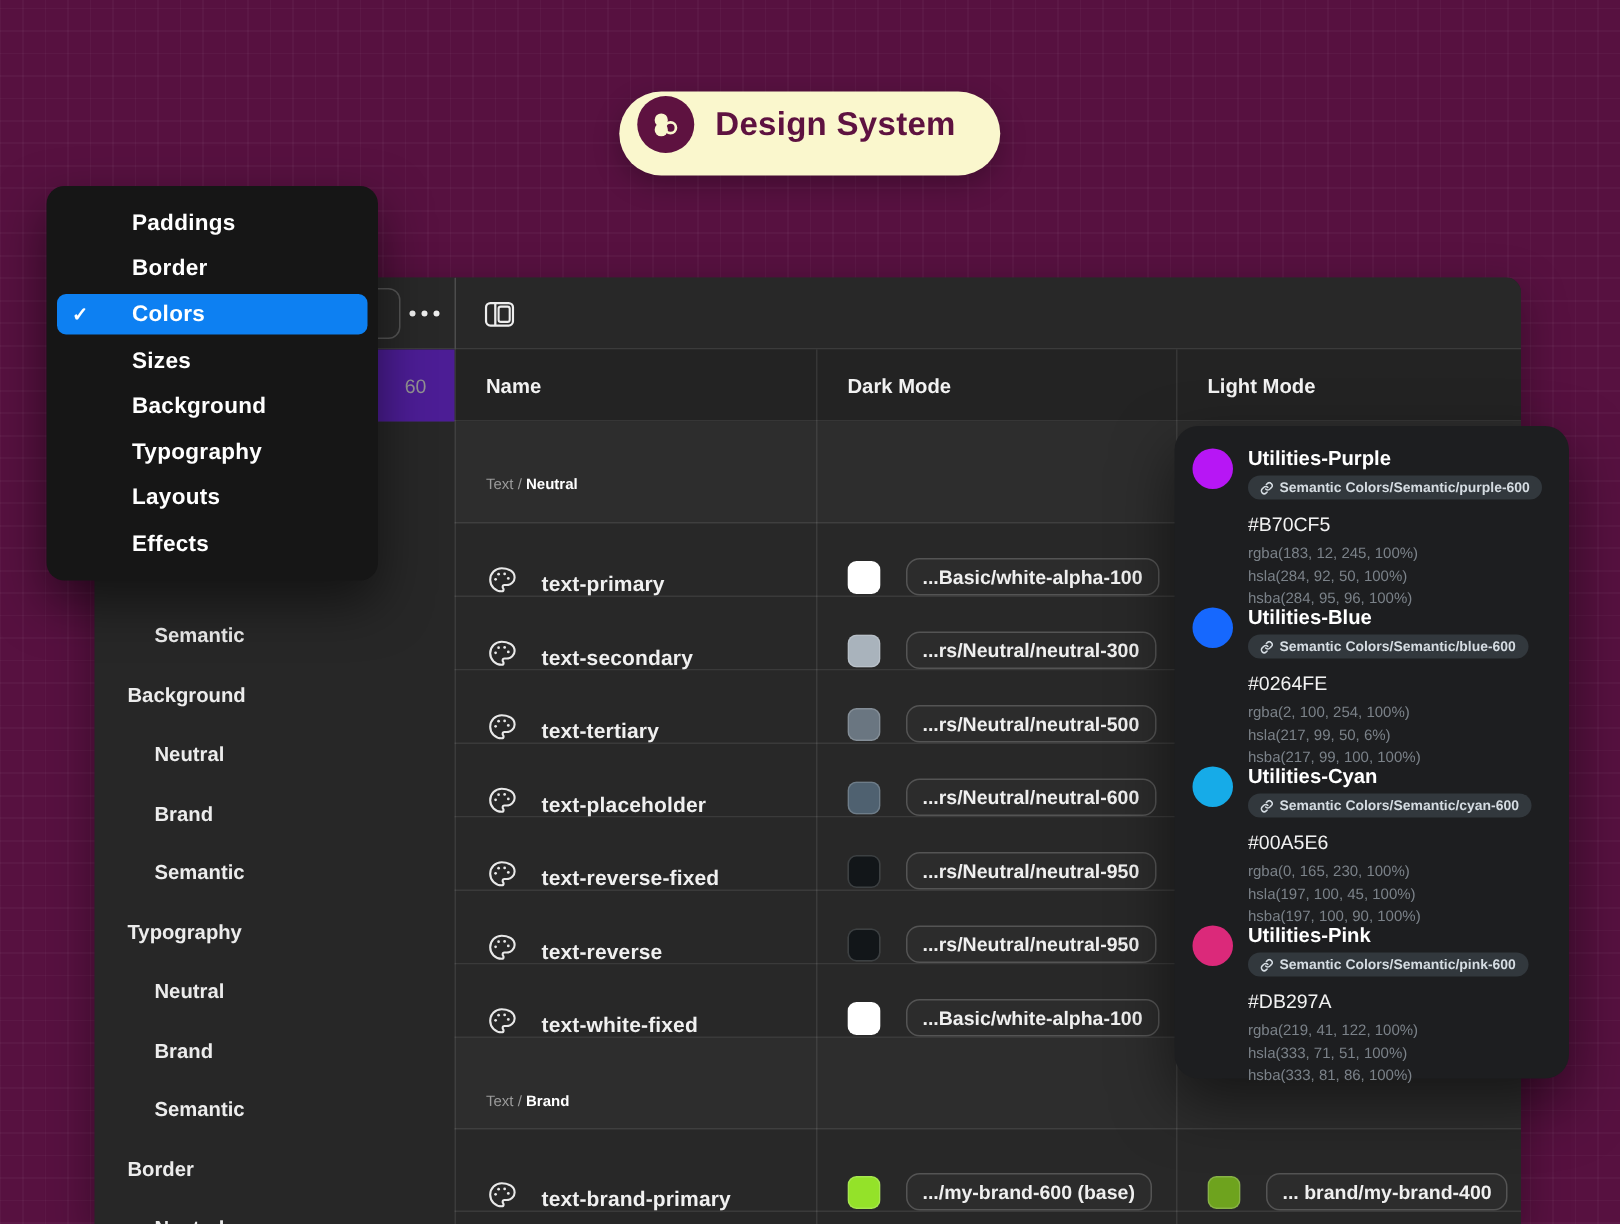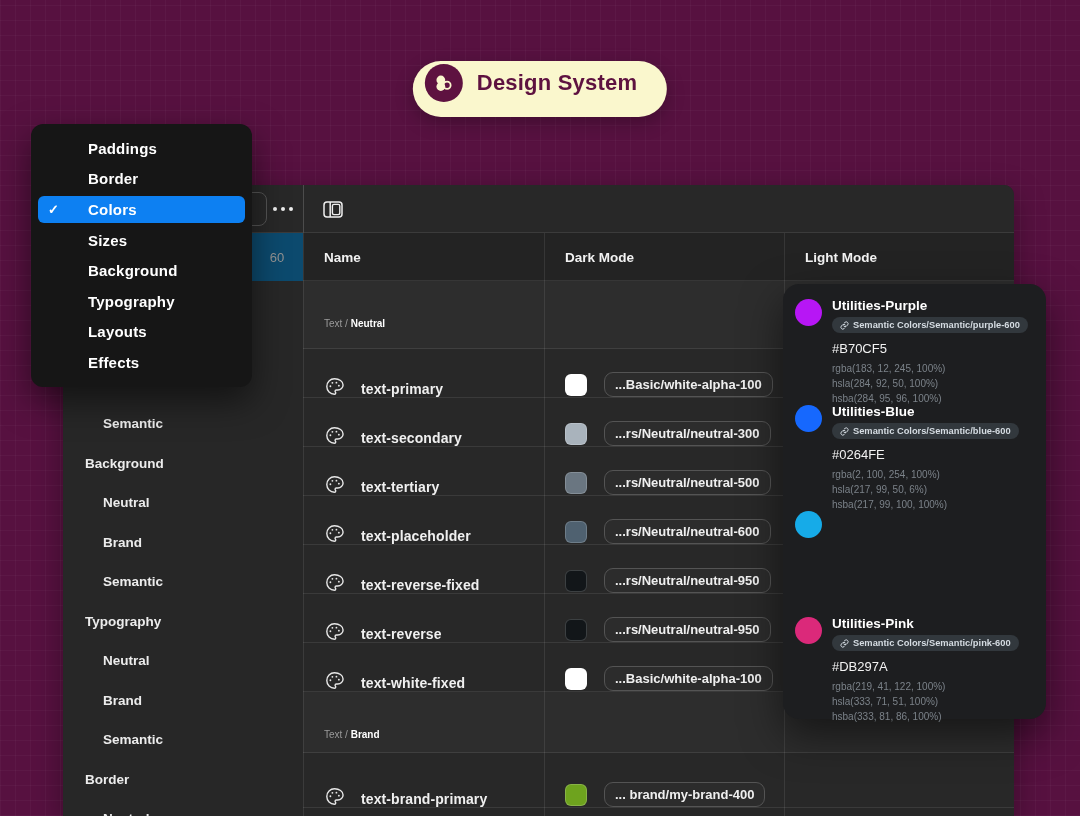--- a/index.html
+++ b/index.html
@@ -34,21 +34,21 @@
     border:1.5px solid #555; border-radius:8px; }
   .icon-btn { position:absolute; top:8px; width:32px; height:32px; border-radius:6px;
     display:flex; align-items:center; justify-content:center; cursor:pointer; }
   .more-btn { left:204px; }
   .panel-btn { left:254px; }
   .dots { display:flex; gap:4px; }
   .dots i { width:4px; height:4px; border-radius:50%; background:#eee; }
   .tool-sep { position:absolute; left:240px; top:0; bottom:0; width:1px; background:rgba(255,255,255,0.09); }
   .header-row { position:absolute; left:0; top:48px; right:0; height:48px; background:#232323;
     border-bottom:1px solid rgba(255,255,255,0.09); }
-  .count-cell { position:absolute; left:188px; top:0; width:52px; height:48px; background:#0c4a6e;
+  .count-cell { position:absolute; left:188px; top:0; width:52px; height:48px; background:#4c1d95;
     color:#939393; font-size:13px; display:flex; align-items:center; justify-content:center; }
   .col-head { position:absolute; top:0; height:48px; display:flex; align-items:center;
     color:#f2f2f2; font-size:13.5px; font-weight:bold; }
   .vline { position:absolute; width:1px; background:rgba(255,255,255,0.09); top:48px; bottom:0; }
   .vline.full { top:0; }
   
   .pbody { position:absolute; left:0; top:96px; right:0; bottom:0; }
   .tree { position:absolute; left:0; top:0; width:240px; bottom:0; }
   .tree-item { position:absolute; height:20px; line-height:20px; color:#ececec;
     font-size:13.5px; font-weight:bold; cursor:pointer; white-space:nowrap; }
@@ -294,20 +294,26 @@
           <div class="cell cell-name">
             <svg width="21" height="21" viewBox="0 0 24 24">
               <path d="M12 3.2c-4.9 0-8.8 3.9-8.8 8.8s3.9 8.8 8.8 8.8c.8 0 1.4-.6 1.4-1.4 0-.37-.14-.7-.37-.96-.22-.25-.36-.58-.36-.94 0-.8.65-1.45 1.45-1.45h1.7c3.2 0 5.98-2.6 5.98-5.8C21.8 6 17.4 3.2 12 3.2z" fill="none" stroke="#e8e8e8" stroke-width="1.6" stroke-linejoin="round"></path>
               <circle cx="7.3" cy="11.7" r="1.05" fill="#e8e8e8"></circle>
               <circle cx="9.6" cy="7.8" r="1.05" fill="#e8e8e8"></circle>
               <circle cx="14.2" cy="7.6" r="1.05" fill="#e8e8e8"></circle>
               <circle cx="17" cy="11" r="1.05" fill="#e8e8e8"></circle>
             </svg>
             <span class="row-name">text-brand-primary</span>
           </div>
+          <div class="cell cell-dark">
+            <div class="value">
+              <span class="swatch" style="background:#94E229"></span>
+              <span class="pill">.../my-brand-600 (base)</span>
+            </div>
+          </div>
           <div class="cell cell-light">
             <div class="value">
               <span class="swatch" style="background:#6EA31E"></span>
               <span class="pill">... brand/my-brand-400</span>
             </div>
           </div>
         </div>
       </div>
   </div>
 
@@ -368,20 +374,27 @@
       <div class="col"><div class="ttl">Utilities-Blue</div><div class="alias-badge">
           <svg width="9" height="9" viewBox="0 0 24 24" fill="none" stroke="#d5dce2" stroke-width="2.6" stroke-linecap="round">
             <path d="M10 13.5a5 5 0 0 0 7.1.4l3-3a5 5 0 0 0-7.1-7.1l-1.7 1.7"></path>
             <path d="M14 10.5a5 5 0 0 0-7.1-.4l-3 3a5 5 0 0 0 7.1 7.1l1.7-1.7"></path>
           </svg>
           <span class="txt">Semantic Colors/Semantic/blue-600</span>
         </div><div class="hexv">#0264FE</div><div class="dim">rgba(2, 100, 254, 100%)</div><div class="dim" style="margin-top:0">hsla(217, 99, 50, 6%)</div><div class="dim" style="margin-top:0">hsba(217, 99, 100, 100%)</div></div>
     </div>
     <div class="entry" style="top: 225px;">
       <span class="circ" style="background:#16ABE8"></span>
+      <div class="col"><div class="ttl">Utilities-Cyan</div><div class="alias-badge">
+          <svg width="9" height="9" viewBox="0 0 24 24" fill="none" stroke="#d5dce2" stroke-width="2.6" stroke-linecap="round">
+            <path d="M10 13.5a5 5 0 0 0 7.1.4l3-3a5 5 0 0 0-7.1-7.1l-1.7 1.7"></path>
+            <path d="M14 10.5a5 5 0 0 0-7.1-.4l-3 3a5 5 0 0 0 7.1 7.1l1.7-1.7"></path>
+          </svg>
+          <span class="txt">Semantic Colors/Semantic/cyan-600</span>
+        </div><div class="hexv">#00A5E6</div><div class="dim">rgba(0, 165, 230, 100%)</div><div class="dim" style="margin-top:0">hsla(197, 100, 45, 100%)</div><div class="dim" style="margin-top:0">hsba(197, 100, 90, 100%)</div></div>
     </div>
     <div class="entry" style="top: 331px;">
       <span class="circ" style="background:#DB297A"></span>
       <div class="col"><div class="ttl">Utilities-Pink</div><div class="alias-badge">
           <svg width="9" height="9" viewBox="0 0 24 24" fill="none" stroke="#d5dce2" stroke-width="2.6" stroke-linecap="round">
             <path d="M10 13.5a5 5 0 0 0 7.1.4l3-3a5 5 0 0 0-7.1-7.1l-1.7 1.7"></path>
             <path d="M14 10.5a5 5 0 0 0-7.1-.4l-3 3a5 5 0 0 0 7.1 7.1l1.7-1.7"></path>
           </svg>
           <span class="txt">Semantic Colors/Semantic/pink-600</span>
         </div><div class="hexv">#DB297A</div><div class="dim">rgba(219, 41, 122, 100%)</div><div class="dim" style="margin-top:0">hsla(333, 71, 51, 100%)</div><div class="dim" style="margin-top:0">hsba(333, 81, 86, 100%)</div></div>

